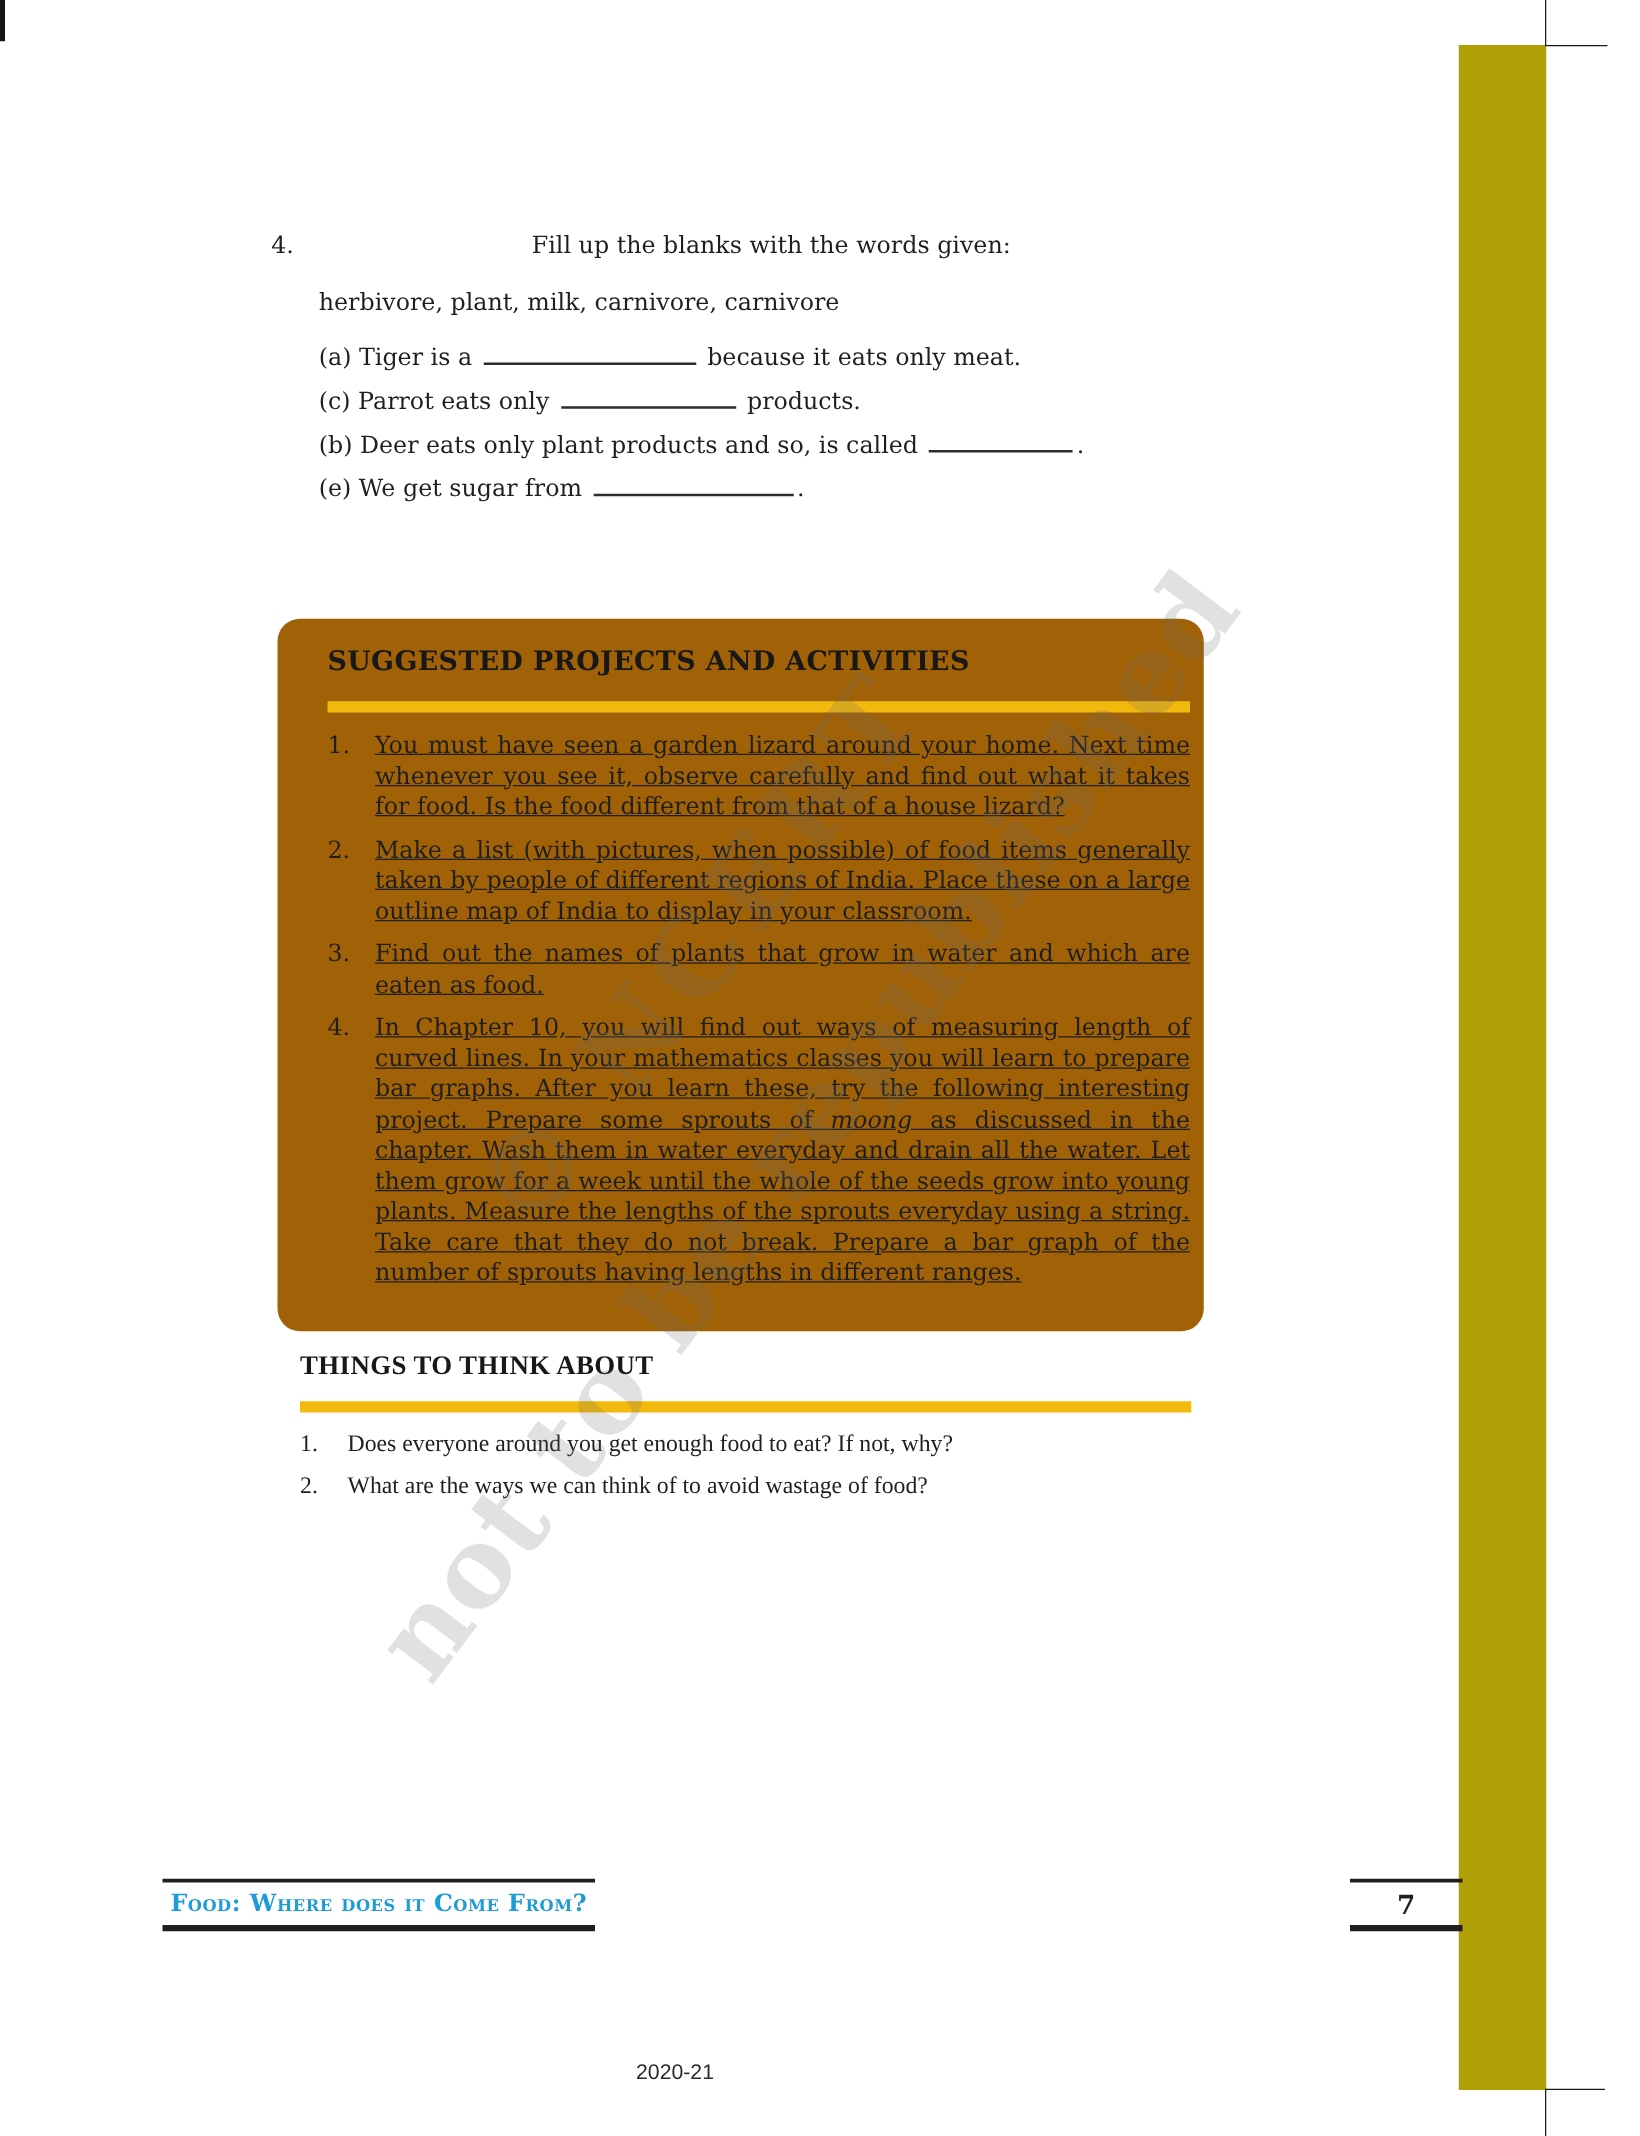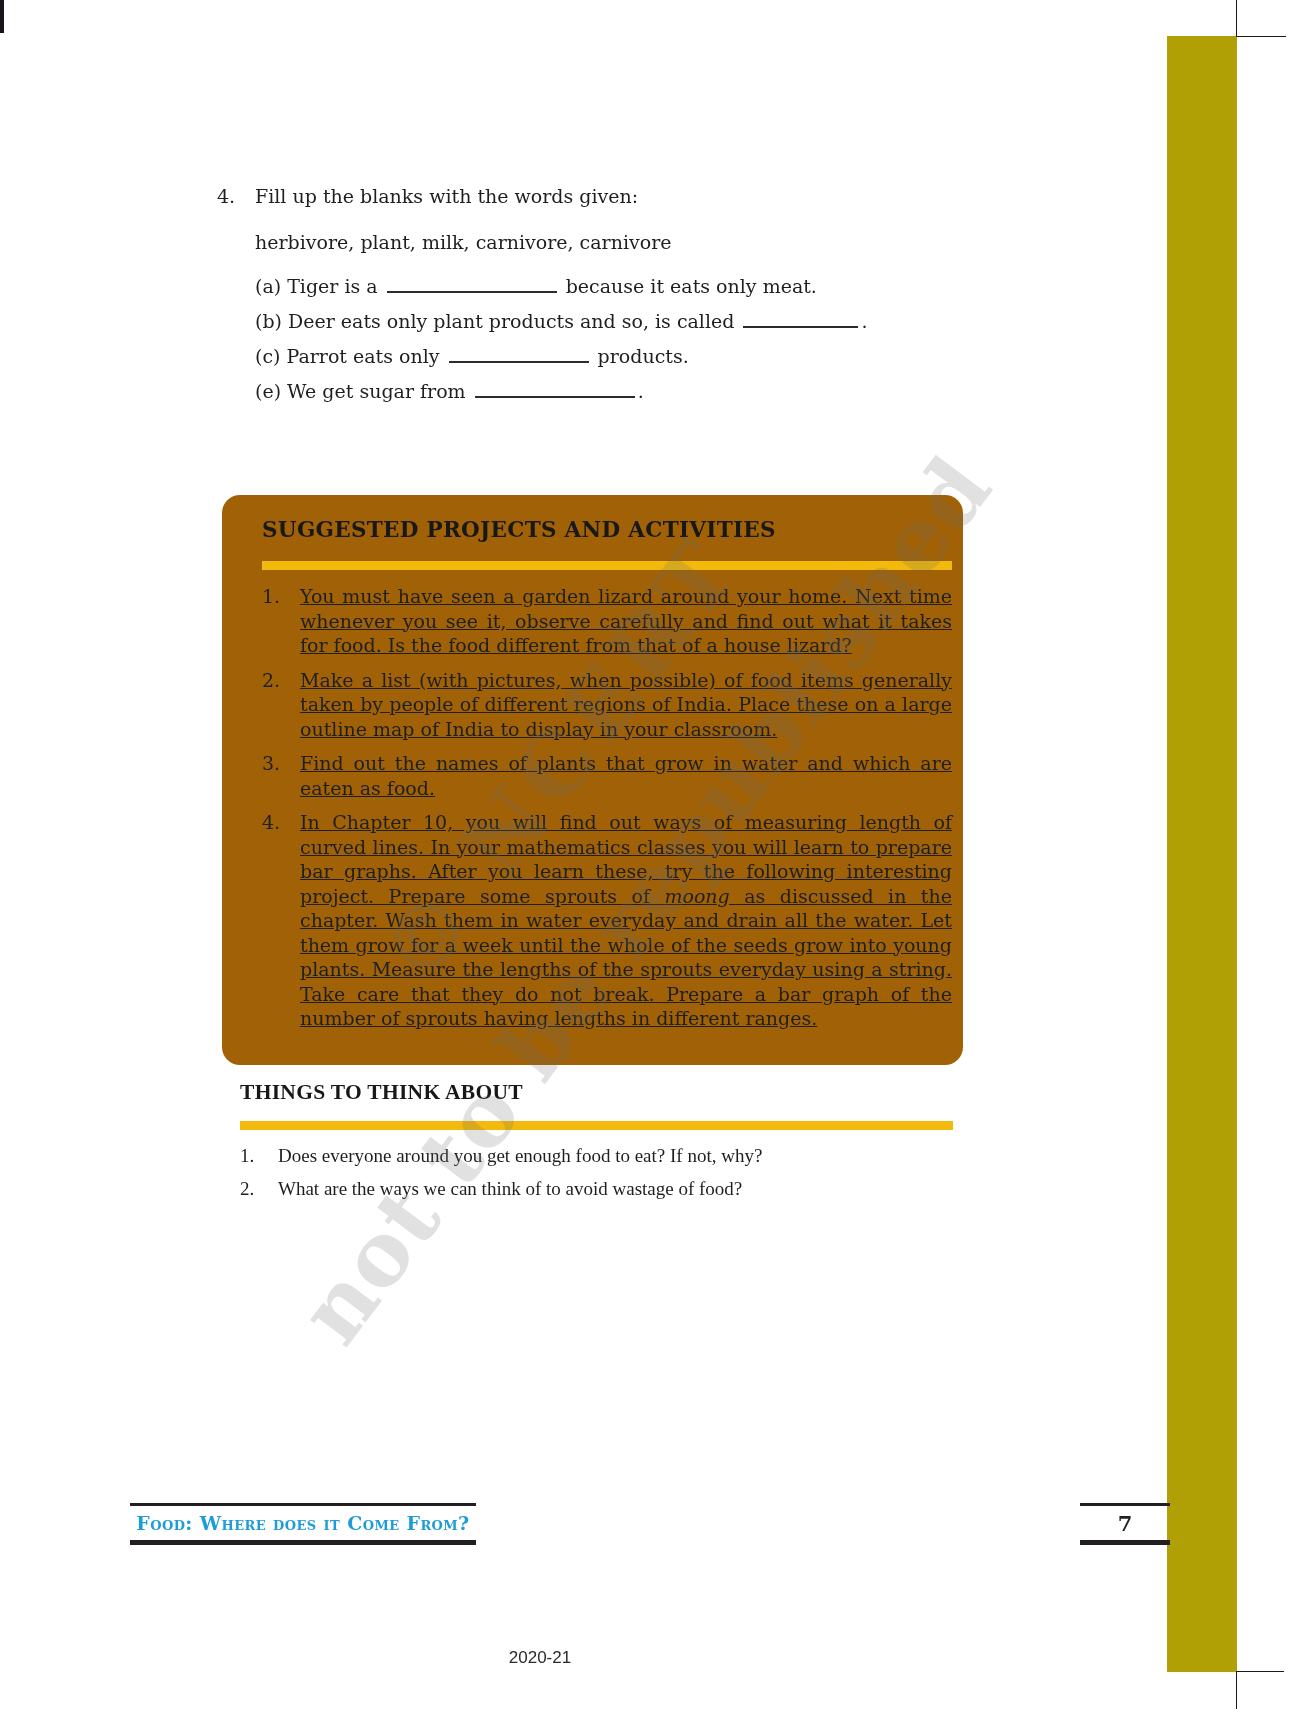--- a/index.html
+++ b/index.html
@@ -16,21 +16,21 @@
   .olive-bar{position:absolute;left:1167px;top:36px;width:70px;height:1636px;background:#b1a005;}
   .cropline{position:absolute;background:#1a1a1a;}
   .crop-top-v{left:1236px;top:0;width:1px;height:36px;}
   .crop-top-h{left:1236px;top:36px;width:50px;height:1px;}
   .crop-bot-v{left:1236px;top:1672px;width:1px;height:37px;}
   .crop-bot-h{left:1236px;top:1671px;width:48px;height:1px;}
   
   #exercise{position:absolute;left:217px;top:183px;width:762px;font-size:19px;line-height:26px;}
   .ex-row{display:flex;}
   .ex-num{width:38px;flex:0 0 38px;}
-  .ex-body{flex:1;}
+  .ex-body{flex:1;text-align:center;}
   .wordbank{margin:20px 0 18px 38px;}
   .ex-item{margin:0 0 9px 38px;padding-left:30px;text-indent:-30px;}
   .ex-item .lbl{padding-right:6px;}
   .blank{display:inline-block;border-bottom:2px solid #2c2c2c;height:15px;vertical-align:baseline;margin:0 3px;}
   
   #projects-box{
     position:absolute;left:222px;top:495px;width:741px;box-sizing:border-box;
     background:#a16207;border-radius:18px;
     padding:22px 11px 34px 40px;
   }
@@ -89,24 +89,24 @@
     <div class="ex-row">
       <span class="ex-num">4.</span>
       <span class="ex-body">Fill up the blanks with the words given:</span>
     </div>
     <div class="wordbank">herbivore, plant, milk, carnivore, carnivore</div>
 
     <div class="ex-item">
       <span class="lbl">(a)</span><span>Tiger is a </span><span class="blank" style="width:170px"></span><span> because it eats only meat.</span>
     </div>
     <div class="ex-item">
-      <span class="lbl">(b)</span><span>Deer eats only plant products and so, is called </span><span class="blank" style="width:115px"></span><span>.</span>
+      <span class="lbl">(c)</span><span>Parrot eats only </span><span class="blank" style="width:140px"></span><span> products.</span>
     </div>
     <div class="ex-item">
-      <span class="lbl">(c)</span><span>Parrot eats only </span><span class="blank" style="width:140px"></span><span> products.</span>
+      <span class="lbl">(b)</span><span>Deer eats only plant products and so, is called </span><span class="blank" style="width:115px"></span><span>.</span>
     </div>
     <div class="ex-item">
       <span class="lbl">(e)</span><span>We get sugar from </span><span class="blank" style="width:160px"></span><span>.</span>
     </div>
   </div>
 
   <div id="projects-box">
     <div class="box-heading">SUGGESTED PROJECTS AND ACTIVITIES</div>
     <div class="gold-rule"></div>
 

